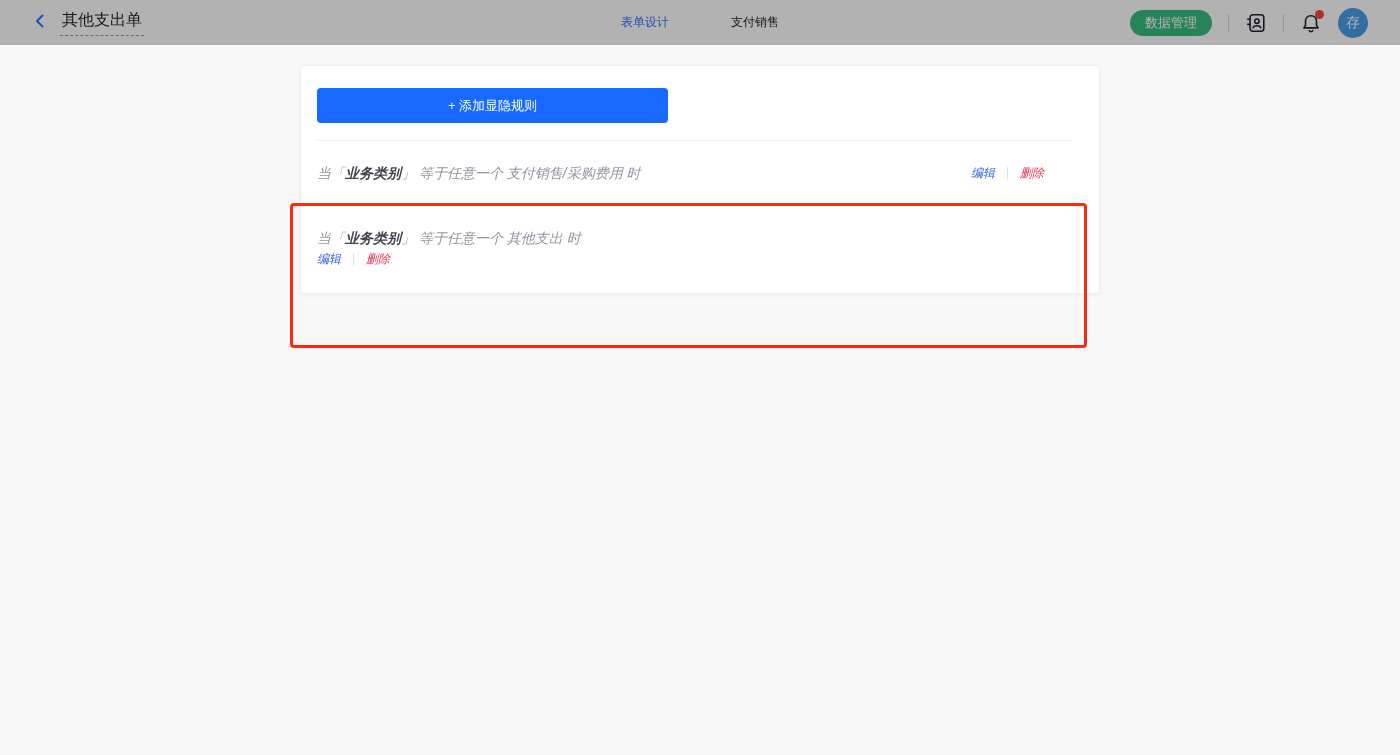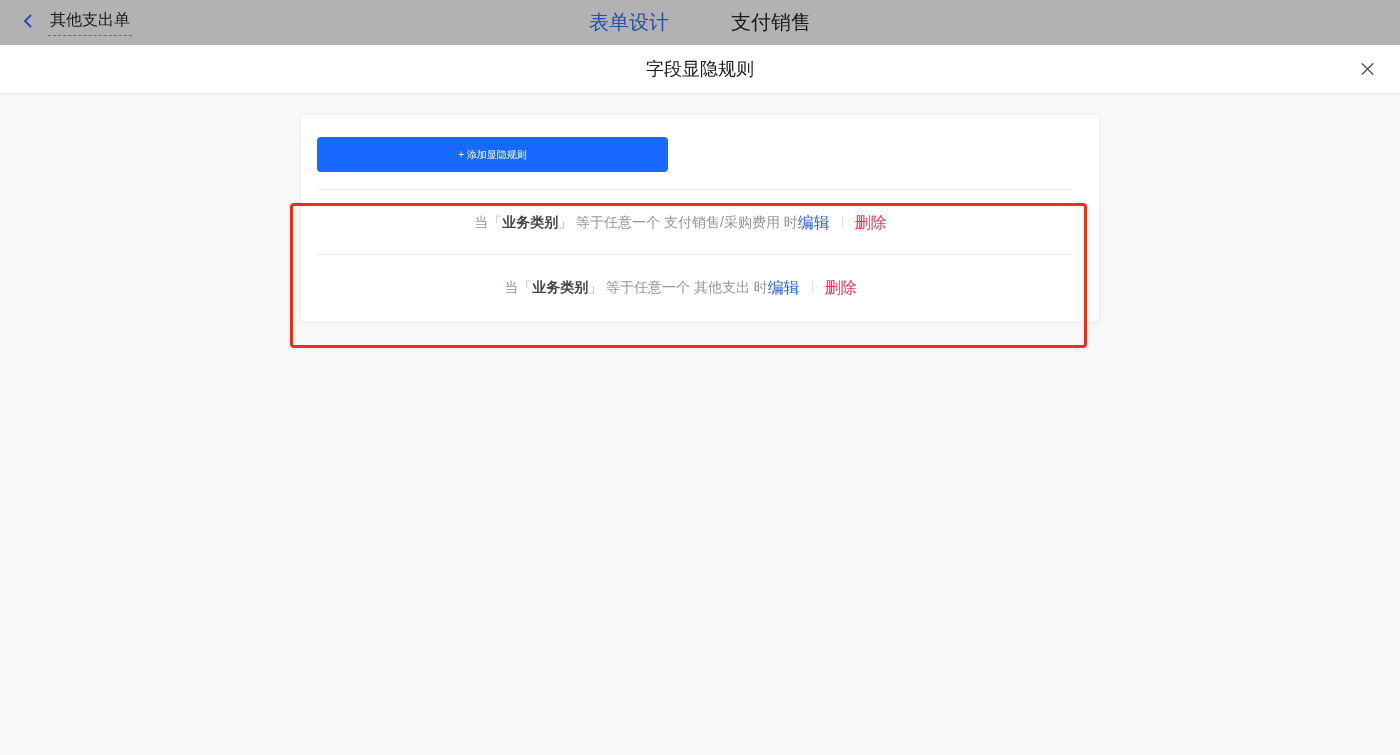--- a/index.html
+++ b/index.html
@@ -17,35 +17,35 @@
     height: 45px;
     background: #ffffff;
     width: 100%;
   }
   .topbar-dim {
     position: absolute; inset: 0;
     background: rgba(0,0,0,0.30);
     z-index: 10;
   }
   .topbar-left {
-    position: absolute; left: 20px; top: 0; height: 100%;
+    position: absolute; left: 32px; top: 0; height: 100%;
     display: flex; align-items: center; gap: 12px;
   }
   .back-btn { display: flex; align-items: center; cursor: pointer; }
   .doc-title {
     font-size: 16px; color: #1f2329;
     border-bottom: 1px dashed #9a9a9a;
     padding: 0 2px 4px 2px;
   }
   .topbar-tabs {
     position: absolute; left: 50%; top: 0; height: 100%;
     transform: translateX(-50%);
     display: flex; align-items: center; gap: 62px;
   }
-  .tab { font-size: 20px; color: #1f2329; cursor: pointer; white-space: nowrap; }
+  .tab { font-size: 12px; color: #1f2329; cursor: pointer; white-space: nowrap; }
   .tab.active { color: var(--topbar-active-blue, #3370ff); }
   .topbar-right {
     position: absolute; right: 32px; top: 0; height: 100%;
     display: flex; align-items: center; gap: 16px;
   }
   .pill-green {
     height: 26px; padding: 0 15px;
     background: var(--green-button, #38bd80);
     color: #ffffff; font-size: 13px;
     border: none; border-radius: 13px;
@@ -87,38 +87,39 @@
     width: 800px; margin: 0 auto;
     background: #ffffff;
     border: 1px solid #f0f0f2;
     border-radius: 4px;
     box-shadow: 0 1px 4px rgba(31,35,41,0.06);
     padding: 22px 16px 2px 16px;
   }
   .btn-primary {
     display: block; width: 351px; height: 35px;
     background: var(--primary-blue, #1769ff);
-    color: #ffffff; font-size: 10px;
+    color: #ffffff; font-size: 13px;
     border: none; border-radius: 4px;
     cursor: pointer; font-family: inherit;
   }
   .rules { margin-top: 17px; margin-right: 11px; border-top: 1px solid #ebebee; }
   .rule-row {
-    display: flex; justify-content: center; align-items: flex-start;
+    display: flex; justify-content: space-between; align-items: flex-start;
     padding: 22px 28px 21px 0;
-  }
-  .rule-row + .rule-row { border-top: 1px solid #ebebee; }
+    font-style: italic;
+  }
+  .rule-row + .rule-row { border-top: 1px solid #ebebee; flex-direction: column; }
   .rule-text .line {
     font-size: 14px; line-height: 21px;
     color: var(--text-gray, #8f959e);
     white-space: nowrap;
   }
   .rule-text .b { color: var(--text-dark, #41454c); font-weight: 600; }
   .rule-actions { display: flex; align-items: center; gap: 12px; line-height: 21px; }
-  .rule-actions a { font-size: 16px; text-decoration: none; cursor: pointer; }
+  .rule-actions a { font-size: 12px; text-decoration: none; cursor: pointer; }
   .rule-actions .edit { color: var(--link-blue, #2e62d9); }
   .rule-actions .delete { color: var(--delete-red, #f2304e); }
   .action-div { width: 1px; height: 13px; background: #dfe1e5; }
 
   
   .annotation-box {
     position: absolute; left: 290px; top: 203px;
     width: 797px; height: 145px;
     border: 3px solid var(--annotation-red, #fa2b14);
     border-radius: 4px;
@@ -140,33 +141,47 @@
         </span>
       </span>
       <span class="doc-title">其他支出单</span>
     </div>
 
     <nav class="topbar-tabs">
       <span class="tab active">表单设计</span>
       <span class="tab">支付销售</span>
     </nav>
 
+    <div class="topbar-right">
+      <button class="pill-green">数据管理</button>
+      <span class="vdiv"></span>
+      <span class="icon-btn">
+        <svg width="22" height="22" viewBox="0 0 24 24" fill="none" stroke="#1f2329" stroke-width="1.7" stroke-linecap="round" stroke-linejoin="round">
+          <rect x="5.5" y="3" width="15" height="18" rx="3"></rect>
+          <circle cx="13" cy="10" r="2.4"></circle>
+          <path d="M8.8 17.2 c 0.8 -2.8 7.6 -2.8 8.4 0"></path>
+          <line x1="3" y1="8" x2="5.5" y2="8"></line>
+          <line x1="3" y1="13.5" x2="5.5" y2="13.5"></line>
+        </svg>
+      </span>
+      <span class="vdiv"></span>
+      <span class="icon-btn">
+        <svg width="22" height="22" viewBox="0 0 24 24" fill="none" stroke="#1f2329" stroke-width="1.7" stroke-linecap="round" stroke-linejoin="round">
+          <path d="M12 4 C8.4 4 6 6.6 6 10 L6 14.5 L4.2 17.3 L19.8 17.3 L18 14.5 L18 10 C18 6.6 15.6 4 12 4 Z"></path>
+          <path d="M10 20.2 a2.2 2.2 0 0 0 4 0"></path>
+        </svg>
+        <span class="bell-dot"></span>
+      </span>
+      <span class="avatar">存</span>
+    </div>
 
     <div class="topbar-dim"></div>
   </header>
 
   <section class="modal">
-    <div class="modal-header">
-      <h1>字段显隐规则</h1>
-      <span class="close-btn">
-        <svg width="17" height="17" viewBox="0 0 16 16">
-            <path d="M3 3 L13 13 M13 3 L3 13" stroke="#55585e" stroke-width="1.4" stroke-linecap="round"></path>
-          </svg>
-      </span>
-    </div>
 
     <div class="modal-body">
       <div class="card">
         <button class="btn-primary">+ 添加显隐规则</button>
 
         <div class="rules">
 
           <div class="rule-row">
             <div class="rule-text">
               <div class="line"><span class="g">当「</span><span class="b">业务类别</span><span class="g">」 等于任意一个 支付销售/采购费用 时</span></div>

